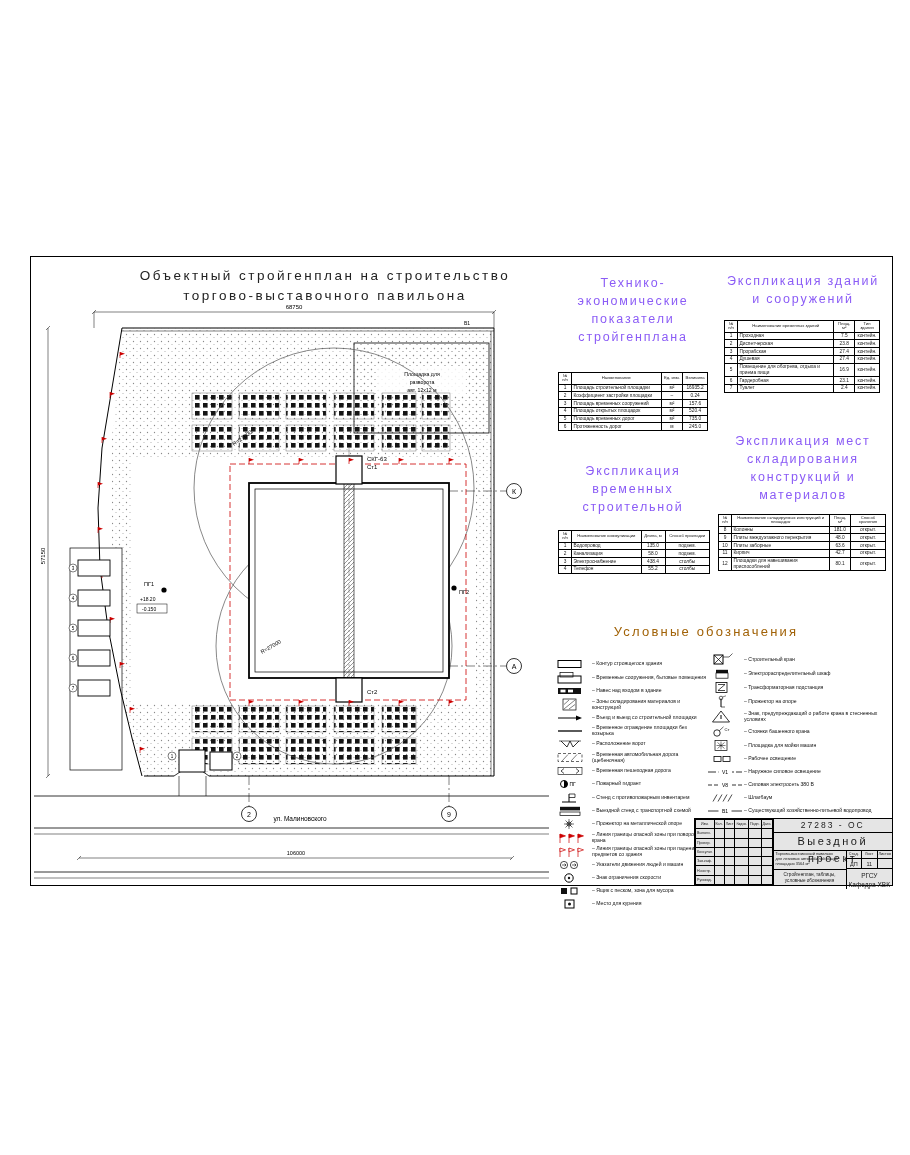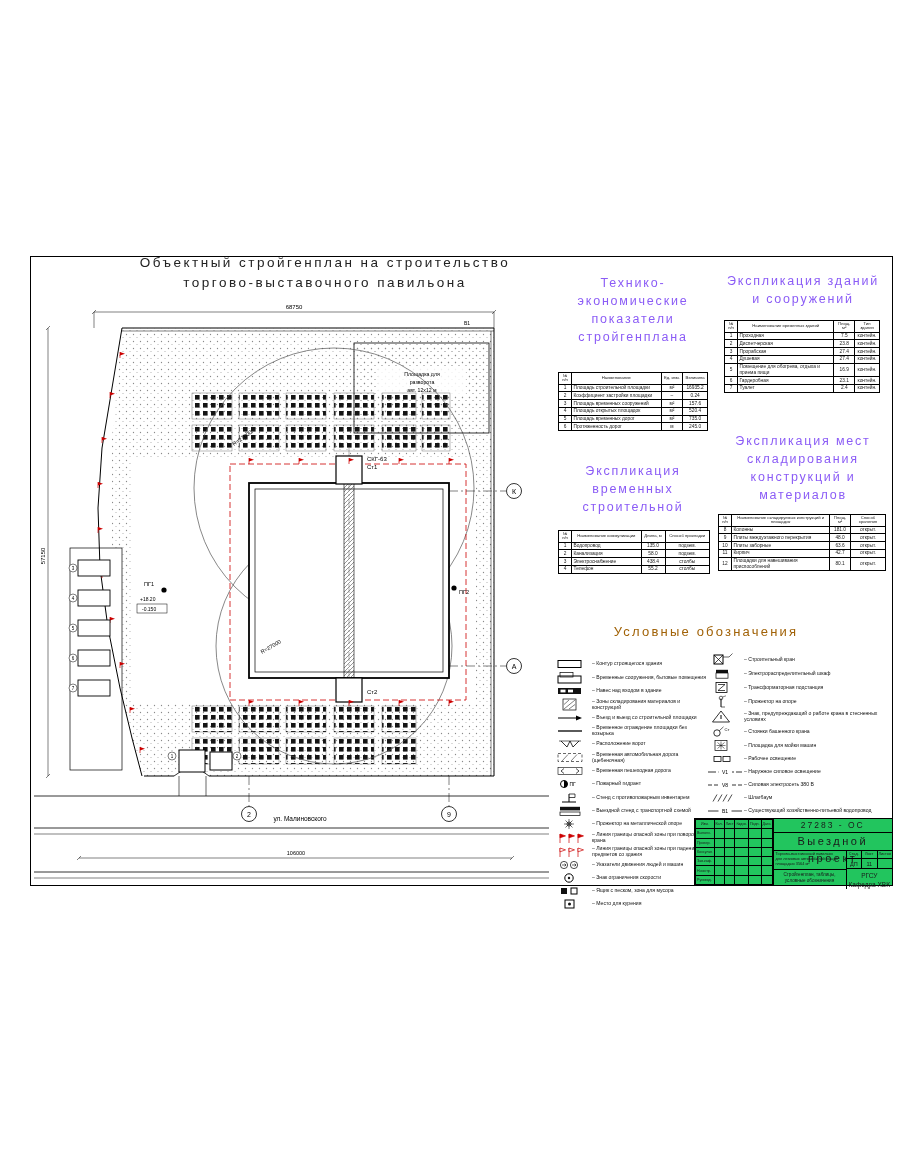--- a/index.html
+++ b/index.html
@@ -1,34 +1,34 @@
 <!DOCTYPE html>
 <html><head>
 <meta charset="utf-8">
 <style>
   html,body{margin:0;padding:0;background:#fff;}
   body{width:910px;height:1155px;position:relative;font-family:"Liberation Sans",sans-serif;color:#1a1a1a;}
   .abs{position:absolute;}
   .frame{left:30px;top:256px;width:861px;height:628px;border:1.6px solid #000;}
   .pre{white-space:pre-line;}
-  .plan-title{left:88px;top:253px;width:474px;text-align:center;font-size:13.5px;letter-spacing:2.5px;line-height:1.5;color:#222;}
+  .plan-title{left:88px;top:266px;width:474px;text-align:center;font-size:13.5px;letter-spacing:2.5px;line-height:1.5;color:#222;}
   .h-big{font-size:12.5px;letter-spacing:1.8px;text-align:center;line-height:1.45;color:#8b5cf6;}
   .h-legend{font-size:13px;letter-spacing:2.2px;text-align:center;color:#a16207;}
   table.dtab{border-collapse:collapse;width:100%;}
   table.dtab th,table.dtab td{border:0.6px solid #000;padding:0.5px 1.5px;font-weight:normal;vertical-align:middle;}
   table.dtab th{font-size:4.2px;text-align:center;line-height:1.15;}
   table.dtab td{font-size:4.8px;line-height:1.2;}
   table.dtab td:first-child{text-align:center;width:9px;}
   table.dtab td:nth-child(3),table.dtab td:nth-child(4){text-align:center;white-space:nowrap;}
   .lg-col{display:flex;flex-direction:column;gap:1px;}
   .lg-row{display:flex;align-items:center;min-height:10px;}
   .lg-sym{flex:0 0 36px;display:flex;justify-content:flex-start;align-items:center;}
   .lg-lbl{font-size:5.1px;line-height:1.15;color:#111;}
   .lg-lbl::before{content:"– ";}
-  .stamp{left:694px;top:818px;width:199px;height:68px;border:1.4px solid #000;display:flex;box-sizing:border-box;background:#22c55e;}
+  .stamp{left:694px;top:818px;width:199px;height:68px;border:1.4px solid #000;display:flex;box-sizing:border-box;background:#e5e5e5;}
   .sig{flex:0 0 62px;border-right:1px solid #000;}
   table.sigt{border-collapse:collapse;width:100%;height:100%;}
   table.sigt th,table.sigt td{border:0.5px solid #000;font-size:3.6px;font-weight:normal;padding:0 1px;white-space:nowrap;}
   .st-right{flex:1;display:flex;flex-direction:column;}
   .st-doc{height:13px;border-bottom:1px solid #000;text-align:center;font-size:8.5px;letter-spacing:2px;line-height:13px;}
   .st-proj{height:17px;border-bottom:1px solid #000;text-align:center;font-size:11px;letter-spacing:2.5px;line-height:17px;}
   .st-low{flex:1;display:flex;}
   .st-obj{flex:0 0 72px;border-right:1px solid #000;display:flex;flex-direction:column;}
   .st-objtext{flex:1;font-size:3.9px;line-height:1.25;padding:1px 2px;border-bottom:1px solid #000;}
   .st-sheetname{flex:1;font-size:4.6px;line-height:1.3;padding:2px;text-align:center;}

